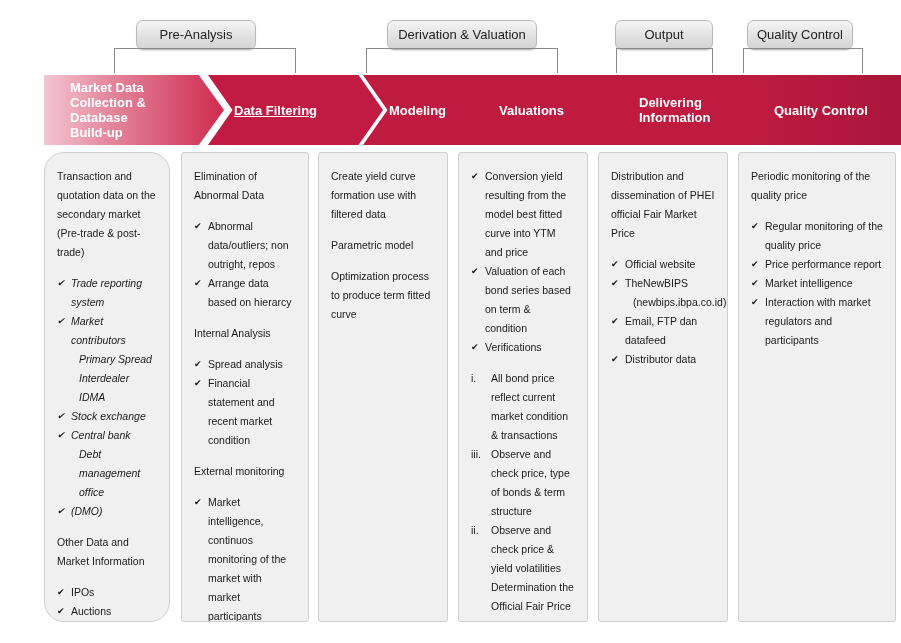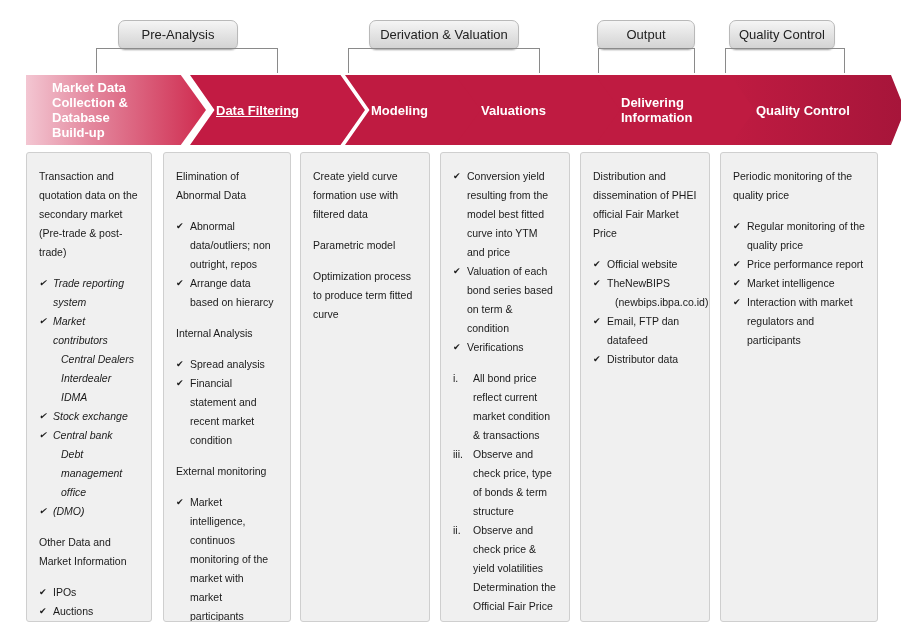--- a/index.html
+++ b/index.html
@@ -3,21 +3,21 @@
 <meta charset="utf-8">
 <style>
   html,body{margin:0;padding:0;}
   body{
     width:901px;height:643px;
     background:#ffffff;
     font-family:"Liberation Sans", sans-serif;
     position:relative;
     overflow:hidden;
   }
-  #canvas{position:absolute;left:0;top:0;width:718px;height:643px;}
+  #canvas{position:absolute;left:18px;top:0;width:718px;height:643px;}
 
   
   .phase-label{
     position:absolute;
     background:linear-gradient(to bottom,#f5f5f5 0%,#e3e3e3 50%,#d2d2d2 100%);
     border:1px solid #b9b9b9;
     border-radius:7px;
     color:#222;
     font-size:13px;
     text-align:center;
@@ -103,21 +103,21 @@
   }
   .col li.plain::before{content:"";}
   .col li.plain{padding-left:22px;}
   .sub{padding-left:22px;}
   .italic{font-style:italic;}
   .romanlist{list-style:none;margin:0;padding:0;}
   .romanlist li{position:relative;padding-left:20px;}
   .romanlist li::before{content:"";}
   .roman-marker{position:absolute;left:0;top:0;}
 
-  .c1{left:26px;width:126px;height:470px;}
+  .c1{left:26px;width:126px;height:470px;border-radius:20px;}
   .c2{left:163px;width:128px;height:470px;}
   .c3{left:300px;width:130px;height:470px;}
   .c4{left:440px;width:130px;height:470px;}
   .c5{left:580px;width:130px;height:470px;}
   .c6{left:720px;width:158px;height:470px;}
 </style>
 </head>
 <body>
 
 <div id="canvas">
@@ -180,21 +180,21 @@
     <div>
         <span>Quality Control</span>
       </div>
   </div>
 
   <div class="col c1">
     <p>Transaction and quotation data on the secondary market (Pre-trade &amp; post-trade)</p>
     <ul>
       <li class="italic">Trade reporting system</li>
       <li class="italic">Market contributors</li>
-      <li class="plain italic">Central Dealers</li>
+      <li class="plain italic">Primary Spread</li>
       <li class="plain italic">Interdealer IDMA</li>
       <li class="italic">Stock exchange</li>
       <li class="italic">Central bank</li>
       <li class="plain italic">Debt management office</li>
       <li class="italic">(DMO)</li>
     </ul>
     <p>Other Data and Market Information</p>
     <ul>
       <li>IPOs</li>
       <li>Auctions</li>

